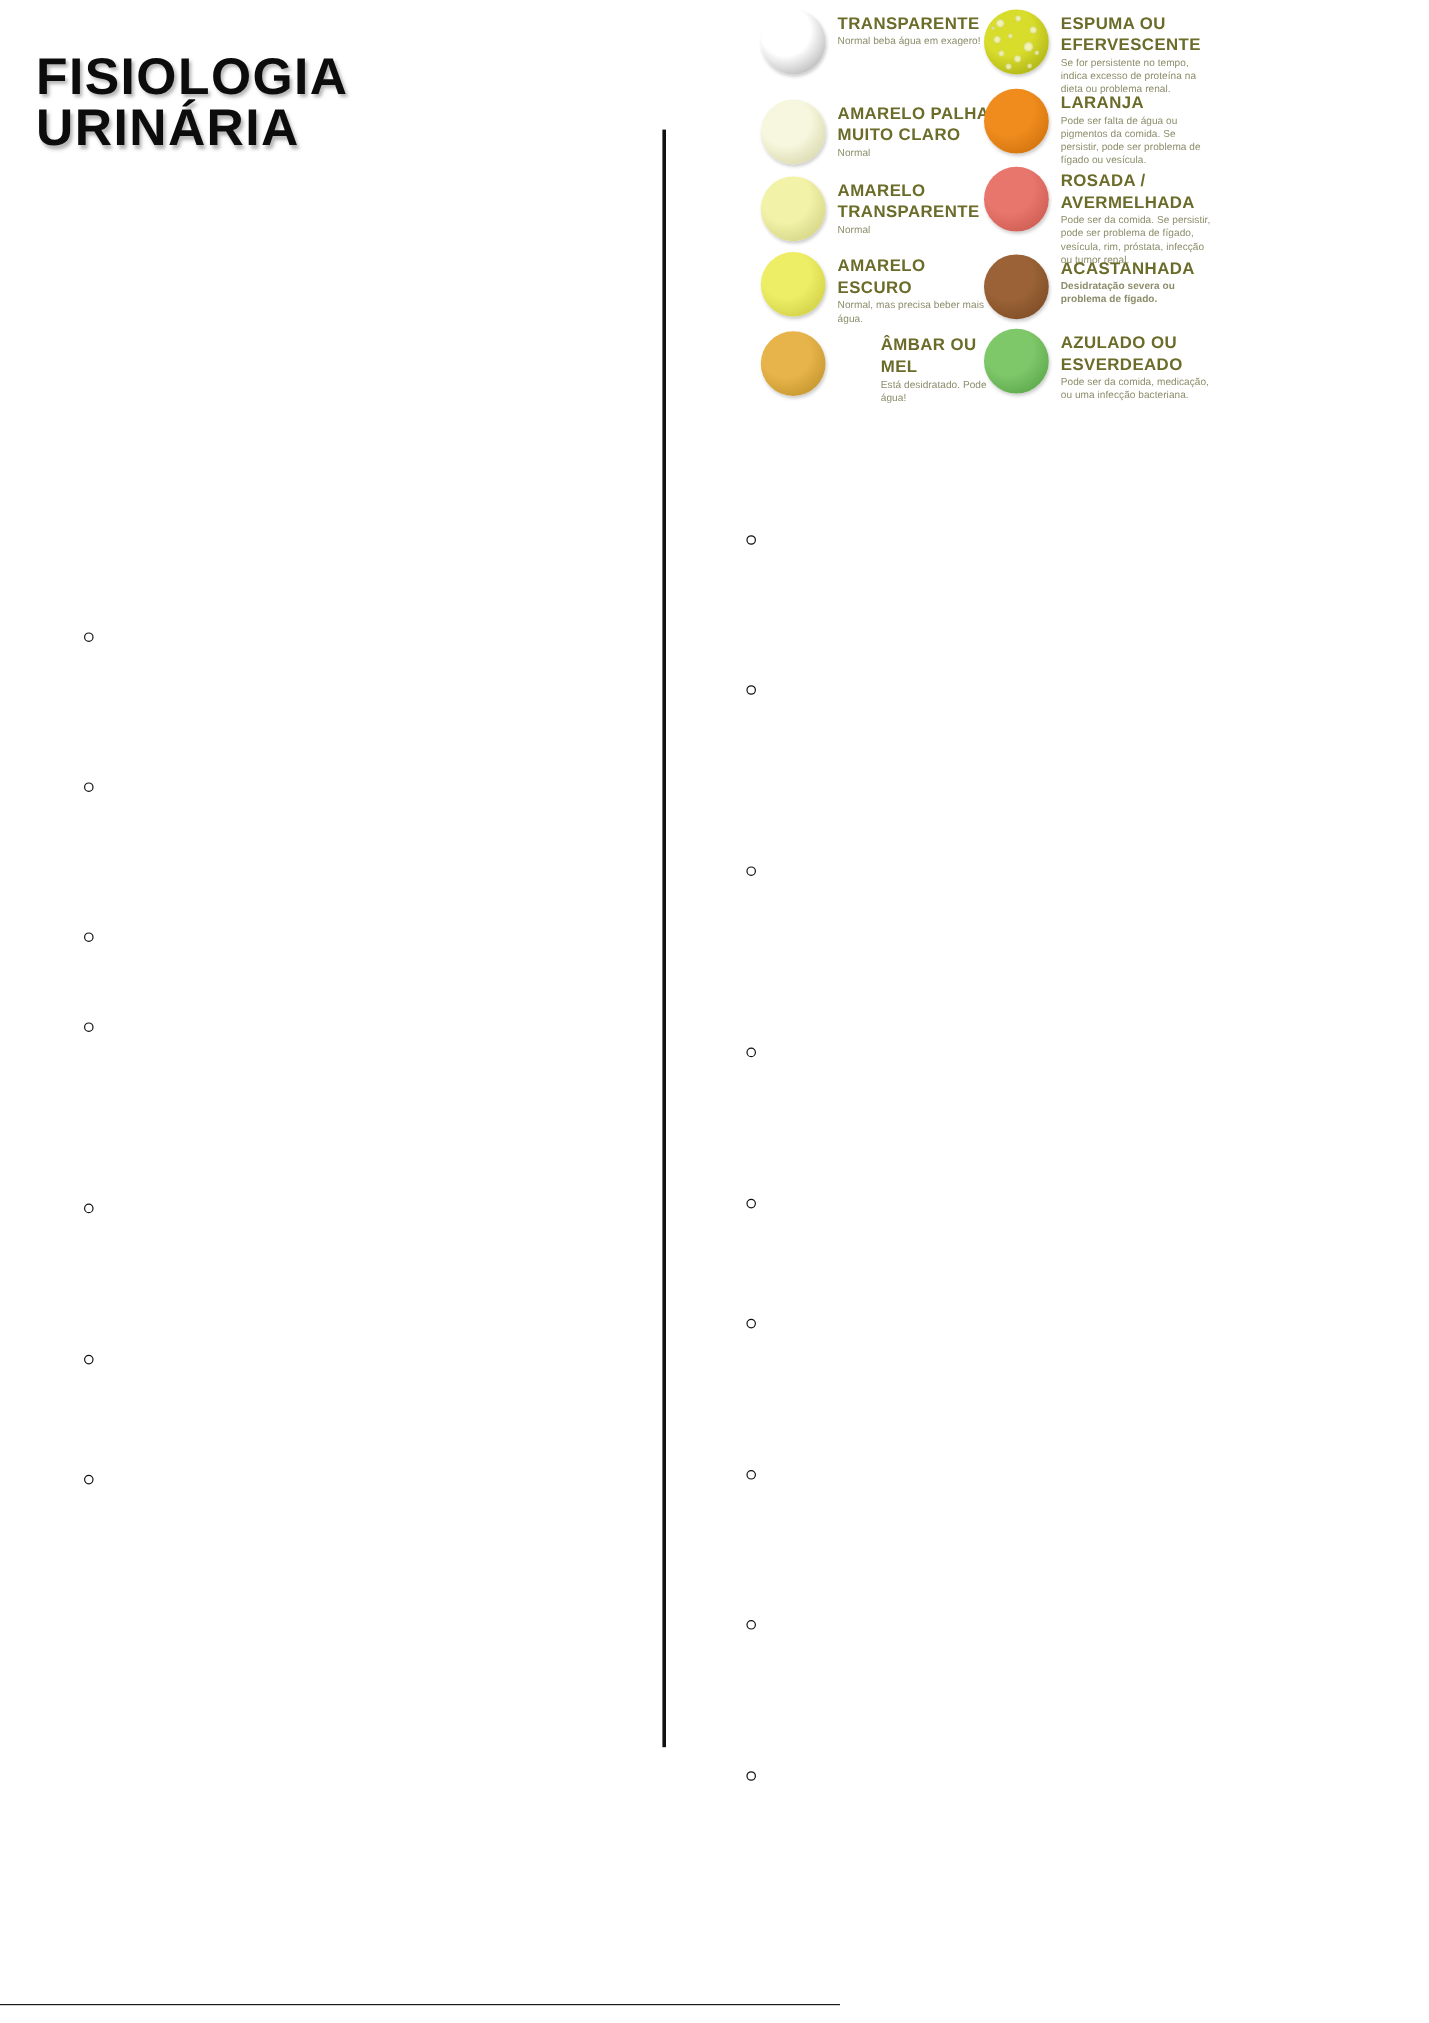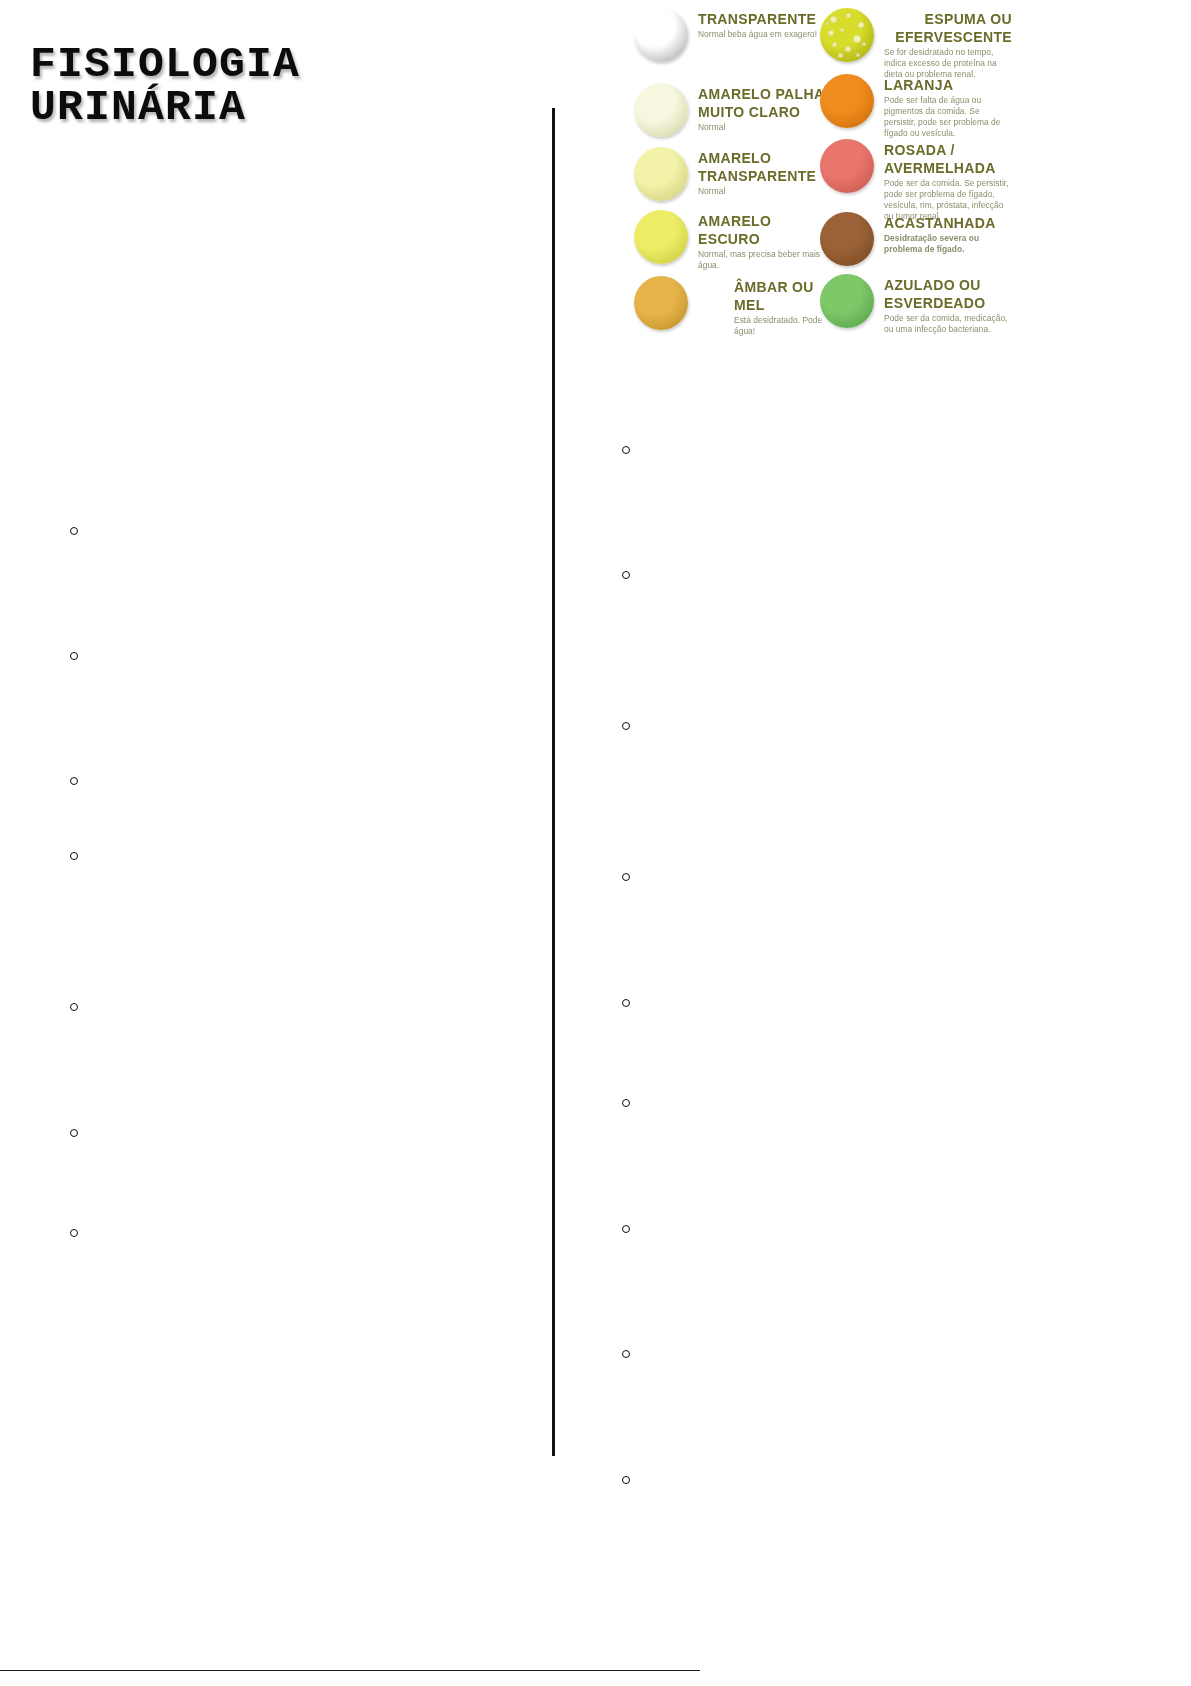--- a/index.html
+++ b/index.html
@@ -15,21 +15,21 @@
     font-family: "Liberation Sans", sans-serif;
     -webkit-font-smoothing: antialiased;
   }
 
   
   #page-title {
     position: absolute;
     left: 30px;
     top: 14px;
     width: 560px;
-    font-family: Liberation Mono, monospace;
+    font-family: Liberation Sans, sans-serif;
     font-weight: bold;
     font-size: 43px;
     line-height: 1.00;
     letter-spacing: 1.2px;
     color: #0c0c0c;
     text-shadow: 2px 3px 3px rgba(120,120,120,0.55);
     white-space: pre-line;
   }
 
   
@@ -212,23 +212,23 @@
             <i style="left: 33px; top: 27px; width: 8px; height: 8px;"></i>
             <i style="left: 12px; top: 34px; width: 5px; height: 5px;"></i>
             <i style="left: 25px; top: 38px; width: 6px; height: 6px;"></i>
             <i style="left: 42px; top: 34px; width: 4px; height: 4px;"></i>
             <i style="left: 18px; top: 45px; width: 5px; height: 5px;"></i>
             <i style="left: 36px; top: 45px; width: 4px; height: 4px;"></i>
             <i style="left: 6px; top: 14px; width: 3px; height: 3px;"></i>
           </div>
         </div>
         <div class="item-text">
-          <div class="item-title" style="color: rgb(107, 107, 42); text-align: right;">ESPUMA OU
+          <div class="item-title" style="color: rgb(107, 107, 42);">ESPUMA OU
 EFERVESCENTE</div>
-          <div class="item-desc" style="color: rgb(141, 141, 107);">Se for desidratado no tempo, indica excesso de proteína na dieta ou problema renal.</div>
+          <div class="item-desc" style="color: rgb(141, 141, 107);">Se for persistente no tempo, indica excesso de proteína na dieta ou problema renal.</div>
         </div>
       </div>
       <div class="chart-item" style="top: 70px;">
         <div class="swatch-wrap">
           <div class="swatch" style="background: radial-gradient(circle at 38% 33%, rgb(240, 140, 30) 0%, rgb(240, 140, 30) 42%, rgb(196, 106, 6) 100%);"></div>
         </div>
         <div class="item-text">
           <div class="item-title" style="color: rgb(107, 107, 42);">LARANJA</div>
           <div class="item-desc" style="color: rgb(141, 141, 107);">Pode ser falta de água ou pigmentos da comida. Se persistir, pode ser problema de fígado ou vesícula.</div>
         </div>

